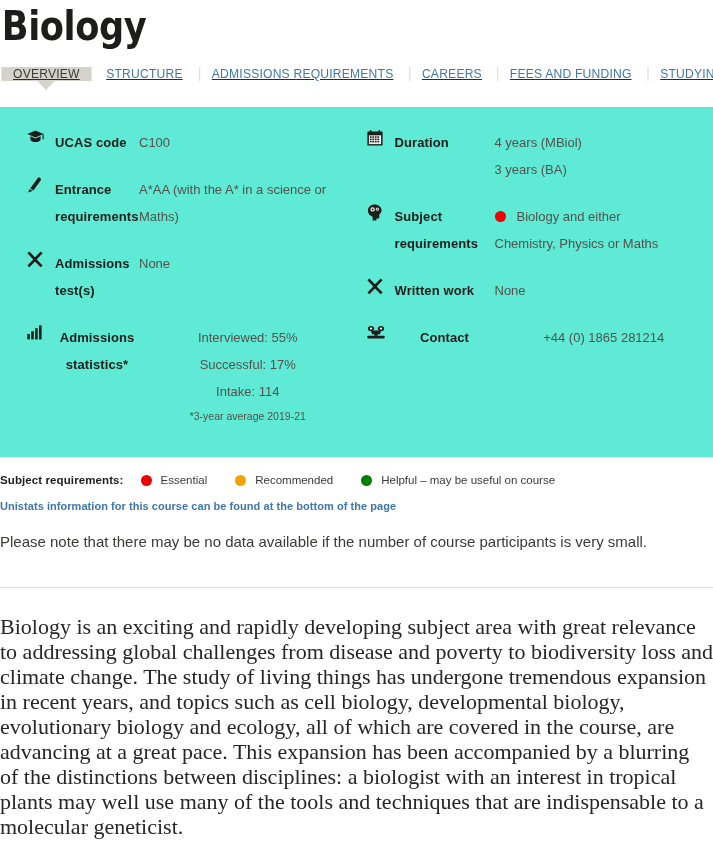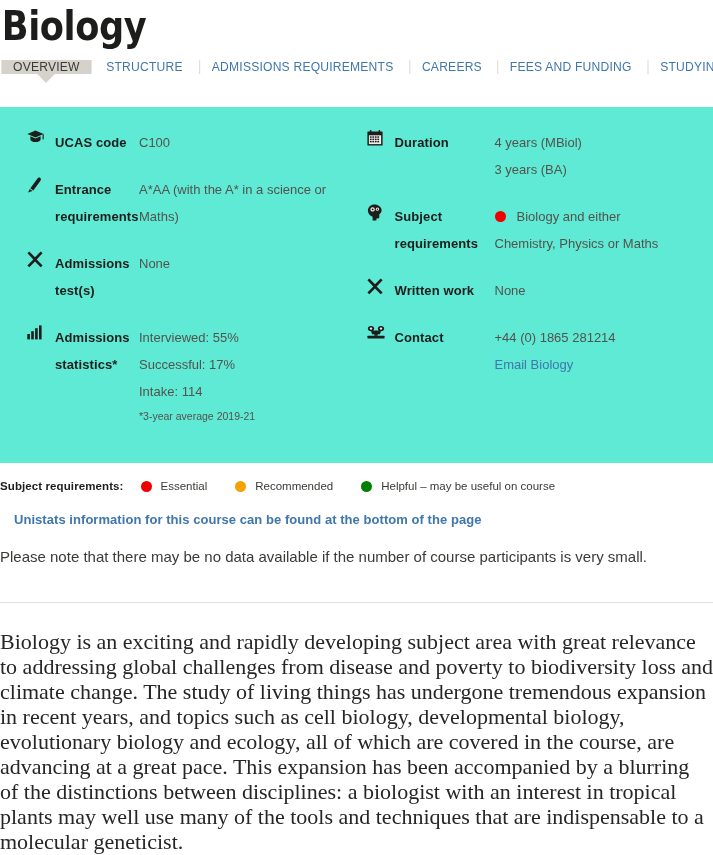--- a/index.html
+++ b/index.html
@@ -36,23 +36,24 @@
     line-height: 48px;
     transform: scaleX(0.88);
     transform-origin: left center;
   }
 
   
   .tabbar {
     position: relative;
     margin-top: 10px;
     display: flex;
-    align-items: flex-start;
+    align-items: center;
     height: 28px;
     font-size: 12.5px;
+    text-decoration: underline;
   }
   .tab {
     display: flex;
     align-items: center;
     justify-content: center;
     padding: 0 12px;
     color: #3f76ac;
     letter-spacing: 0.2px;
     white-space: nowrap;
     border-left: 1px solid #d8d8d4;
@@ -92,21 +93,21 @@
     box-sizing: border-box;
   }
   .info-col.left  { padding-left: 27px; }
   .info-col.right { padding-left: 10px; }
 
   .info-row {
     display: flex;
     align-items: flex-start;
     margin-bottom: 20px;
   }
-  .info-row:last-child { margin-bottom: 8px; }
+  .info-row:last-child { margin-bottom: 2px; text-align: center; }
 
   .row-icon {
     width: 28px;
     flex: 0 0 28px;
     padding-top: 1px;
     color: #1d1d1b;
     display: flex;
     align-items: flex-start;
   }
   .row-icon svg { display: block; }
@@ -173,27 +174,26 @@
     margin-right: 28px;
     color: #3a3a36;
     text-align: right;
   }
   .legend-item:last-child { margin-right: 0; }
   .legend-item .dot { margin-right: 9px; top: 0; }
 
   
   .unistats-link {
     display: block;
-    margin-top: 20px;
-    font-size: 13px;
+    margin-top: 14px;
+    font-size: 11px;
     font-weight: bold;
     color: #3f76ac;
     text-decoration: none;
     letter-spacing: 0.05px;
-    padding-left: 14px;
   }
   .note-paragraph {
     margin: 17px 0 0 0;
     font-size: 15px;
     line-height: 26px;
     color: #3a3a36;
   }
 
   hr.divider {
     border: none;
@@ -360,21 +360,20 @@
               <ellipse fill="#1d1d1b" cx="14" cy="3.6" rx="3.1" ry="2.6"></ellipse>
               <ellipse fill="#efeeea" cx="14" cy="3.6" rx="1.3" ry="1.05"></ellipse>
               <path fill="#1d1d1b" d="M4 5.6 L14 5.6 L13 9.2 L5 9.2 Z"></path>
               <rect fill="#1d1d1b" x="7.3" y="8.6" width="3.4" height="2.2"></rect>
               <rect fill="#1d1d1b" x="0.5" y="10.7" width="17" height="2.9" rx="0.6"></rect>
             </svg>
           </div>
           <div class="row-label">Contact</div>
           <div class="row-value">
             <span class="line"><span>+44 (0) 1865 281214</span></span>
-            <a class="line maillink" href="#">Email Biology</a>
           </div>
         </div>
       </div>
   </div>
 
   <div class="legend">
     <span class="legend-title">Subject requirements:</span>
     <span id="legend-items" style="display:flex;align-items:center;">
         <span class="legend-item">
           <span class="dot" style="background: rgb(238, 0, 0);"></span>

